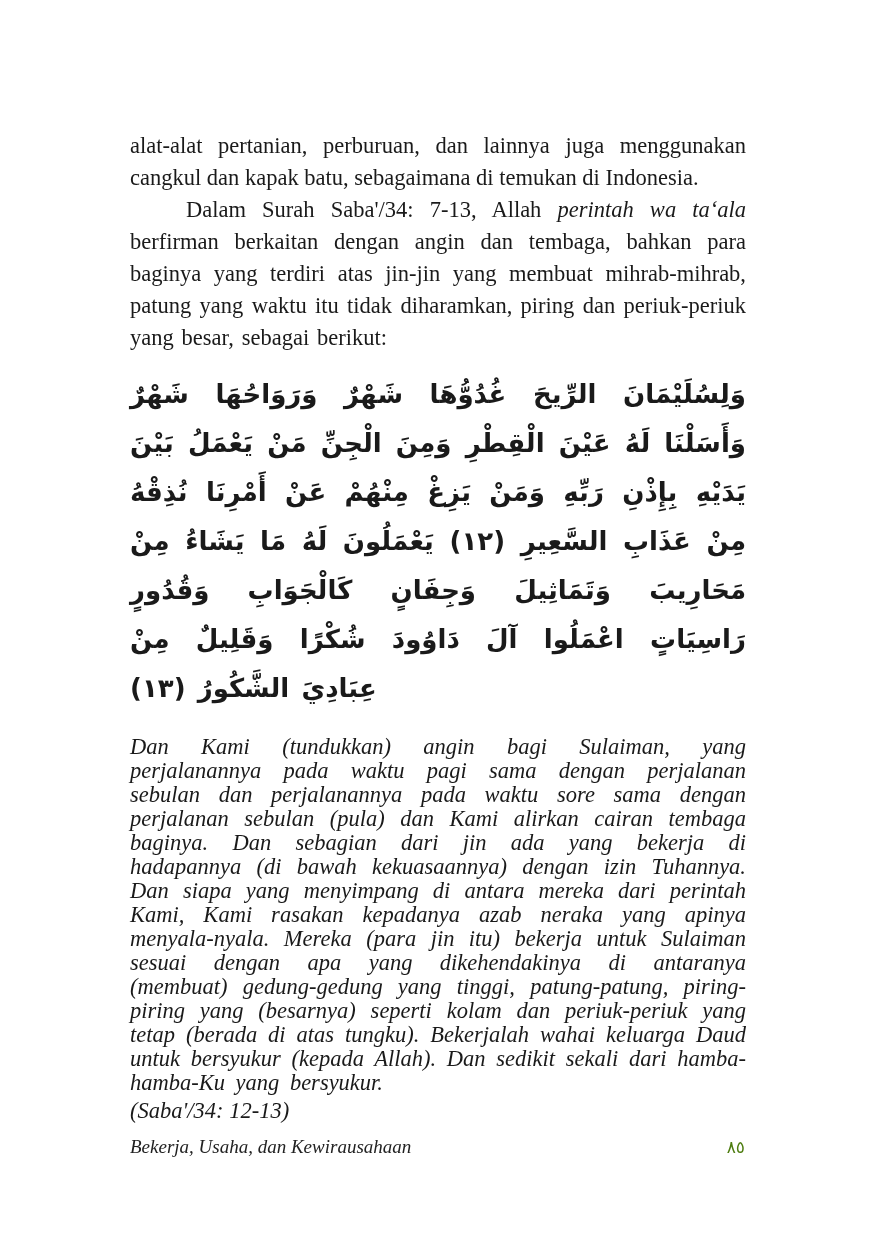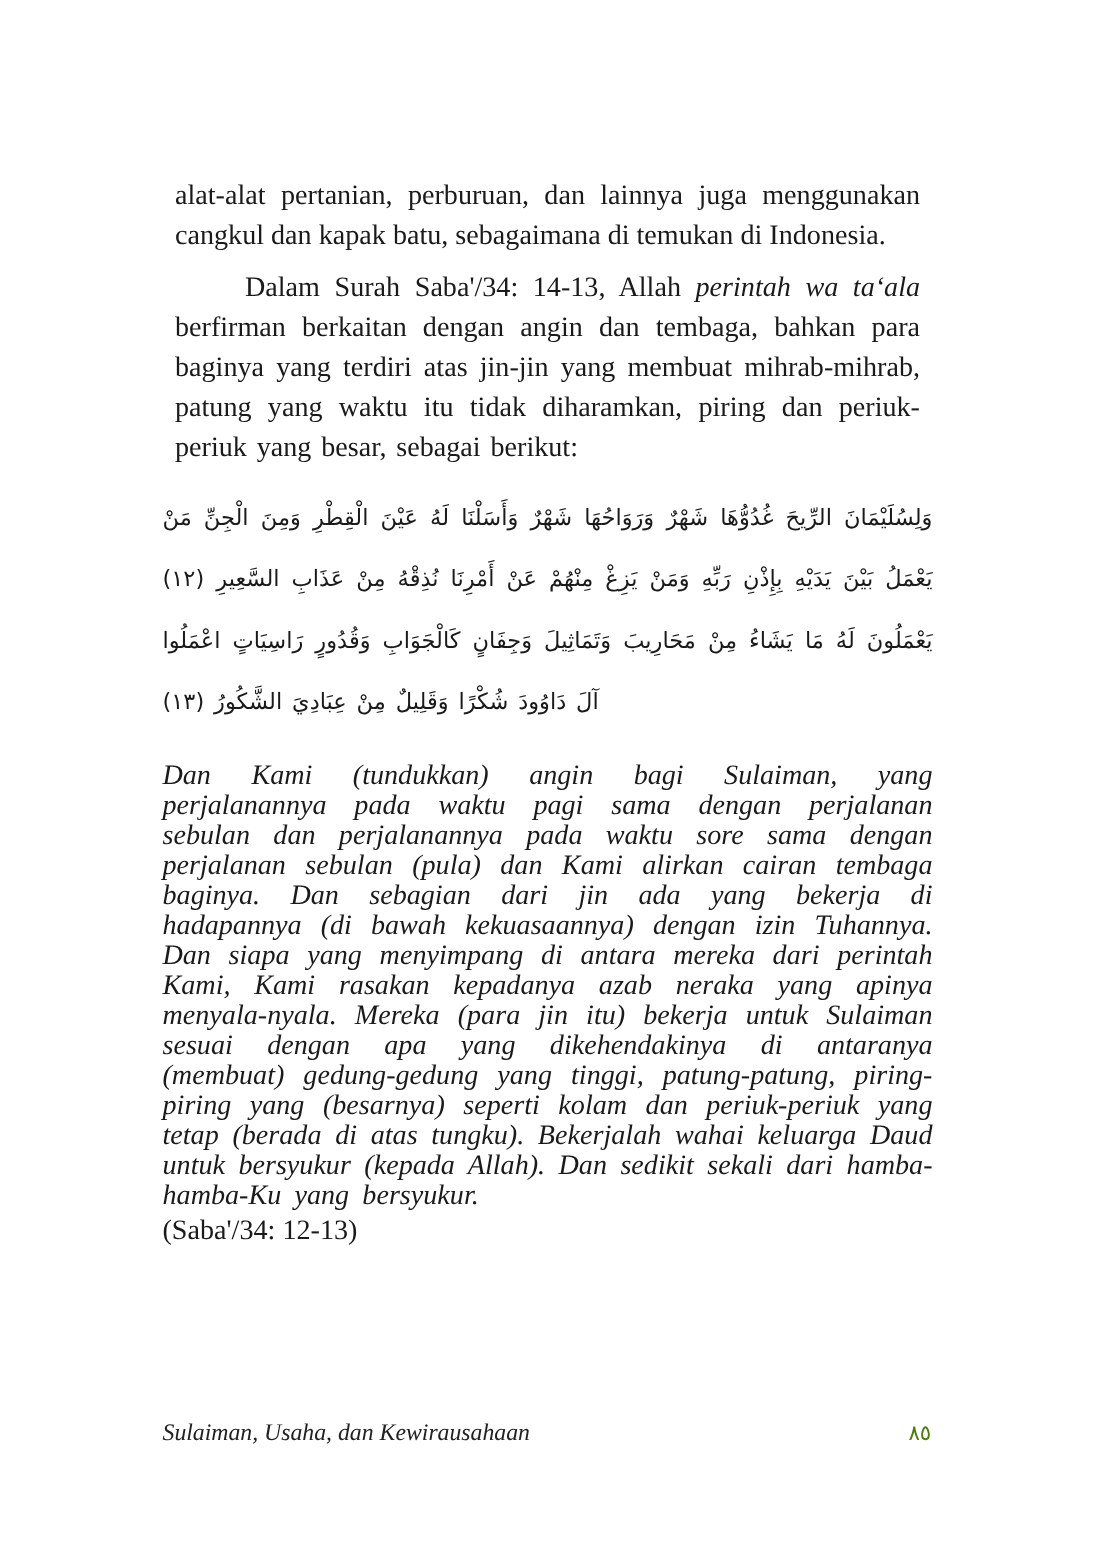--- a/index.html
+++ b/index.html
@@ -19,53 +19,55 @@
     overflow: hidden;
     box-sizing: border-box;
   }
   .content {
     position: absolute;
     top: 130px;
     left: 130px;
     width: 616px;
   }
   .body-para {
-    margin: 10px;
+    margin: 0;
     font-size: 22.5px;
     line-height: 32px;
     text-align: justify;
     text-justify: inter-word;
   }
   .body-para.indented {
     text-indent: 56px;
     word-spacing: 0.10em;
   }
   .arabic-verse {
     direction: rtl;
     unicode-bidi: embed;
     margin: 16px 0 10px 0;
     font-family: "DejaVu Sans", sans-serif;
-    font-size: 18px;
+    font-size: 26px;
     line-height: 49px;
     text-align: justify;
     text-align-last: left;
     word-spacing: 0.12em;
+    font-weight: bold;
   }
   .translation {
     margin: 22px 0 0 0;
     font-size: 22.5px;
     font-style: italic;
     line-height: 24px;
     text-align: justify;
     text-justify: inter-word;
     word-spacing: 0.22em;
   }
   .verse-reference {
     margin: 0;
     font-size: 22.5px;
+    font-style: italic;
     line-height: 32px;
     text-align: left;
   }
   .footer {
     position: absolute;
     left: 130px;
     right: 130px;
     top: 1136px;
     display: flex;
     justify-content: space-between;
@@ -84,28 +86,28 @@
 </style>
 </head>
 <body>
 
 <div class="page">
 
   <div class="content">
 
     <p class="body-para">alat-alat pertanian, perburuan, dan lainnya juga menggunakan cangkul dan kapak batu, sebagaimana di temukan di Indonesia.</p>
 
-    <p class="body-para indented"><span>Dalam Surah Saba'/34: 14-13, Allah </span><em>perintah wa ta‘ala</em><span> berfirman berkaitan dengan angin dan tembaga, bahkan para baginya yang terdiri atas jin-jin yang membuat mihrab-mihrab, patung yang waktu itu tidak diharamkan, piring dan periuk-periuk yang besar, sebagai berikut:</span></p>
+    <p class="body-para indented"><span>Dalam Surah Saba'/34: 7-13, Allah </span><em>perintah wa ta‘ala</em><span> berfirman berkaitan dengan angin dan tembaga, bahkan para baginya yang terdiri atas jin-jin yang membuat mihrab-mihrab, patung yang waktu itu tidak diharamkan, piring dan periuk-periuk yang besar, sebagai berikut:</span></p>
 
     <div class="arabic-verse" dir="rtl" lang="ar">وَلِسُلَيْمَانَ الرِّيحَ غُدُوُّهَا شَهْرٌ وَرَوَاحُهَا شَهْرٌ وَأَسَلْنَا لَهُ عَيْنَ الْقِطْرِ وَمِنَ الْجِنِّ مَنْ يَعْمَلُ بَيْنَ يَدَيْهِ بِإِذْنِ رَبِّهِ وَمَنْ يَزِغْ مِنْهُمْ عَنْ أَمْرِنَا نُذِقْهُ مِنْ عَذَابِ السَّعِيرِ (١٢) يَعْمَلُونَ لَهُ مَا يَشَاءُ مِنْ مَحَارِيبَ وَتَمَاثِيلَ وَجِفَانٍ كَالْجَوَابِ وَقُدُورٍ رَاسِيَاتٍ اعْمَلُوا آلَ دَاوُودَ شُكْرًا وَقَلِيلٌ مِنْ عِبَادِيَ الشَّكُورُ (١٣)</div>
 
     <p class="translation">Dan Kami (tundukkan) angin bagi Sulaiman, yang perjalanannya pada waktu pagi sama dengan perjalanan sebulan dan perjalanannya pada waktu sore sama dengan perjalanan sebulan (pula) dan Kami alirkan cairan tembaga baginya. Dan sebagian dari jin ada yang bekerja di hadapannya (di bawah kekuasaannya) dengan izin Tuhannya. Dan siapa yang menyimpang di antara mereka dari perintah Kami, Kami rasakan kepadanya azab neraka yang apinya menyala-nyala. Mereka (para jin itu) bekerja untuk Sulaiman sesuai dengan apa yang dikehendakinya di antaranya (membuat) gedung-gedung yang tinggi, patung-patung, piring-piring yang (besarnya) seperti kolam dan periuk-periuk yang tetap (berada di atas tungku). Bekerjalah wahai keluarga Daud untuk bersyukur (kepada Allah). Dan sedikit sekali dari hamba-hamba-Ku yang bersyukur.</p>
 
     <p class="verse-reference">(Saba'/34: 12-13)</p>
 
   </div>
 
   <div class="footer">
-    <span class="book-title">Sulaiman, Usaha, dan Kewirausahaan</span>
+    <span class="book-title">Bekerja, Usaha, dan Kewirausahaan</span>
     <span class="page-number">٨٥</span>
   </div>
 
 </div>
 
 </body></html>

